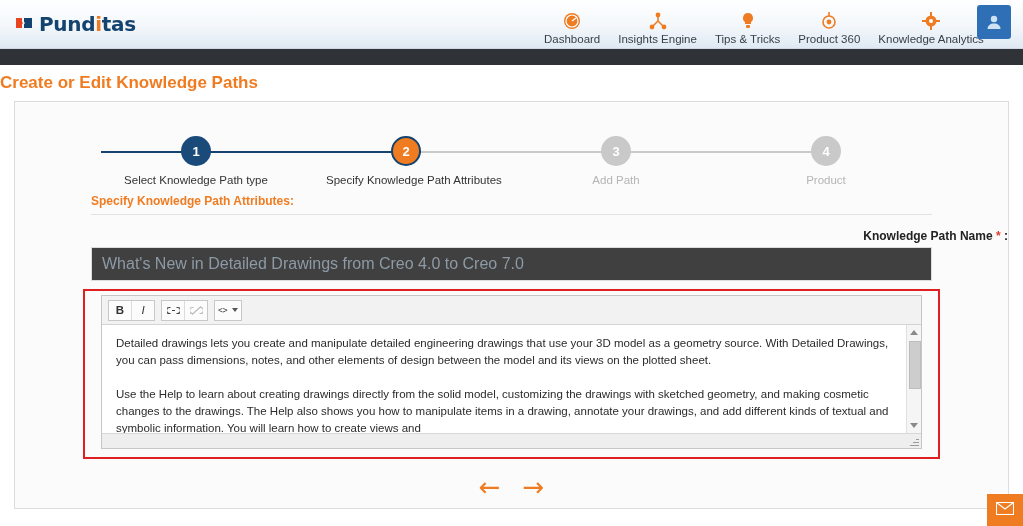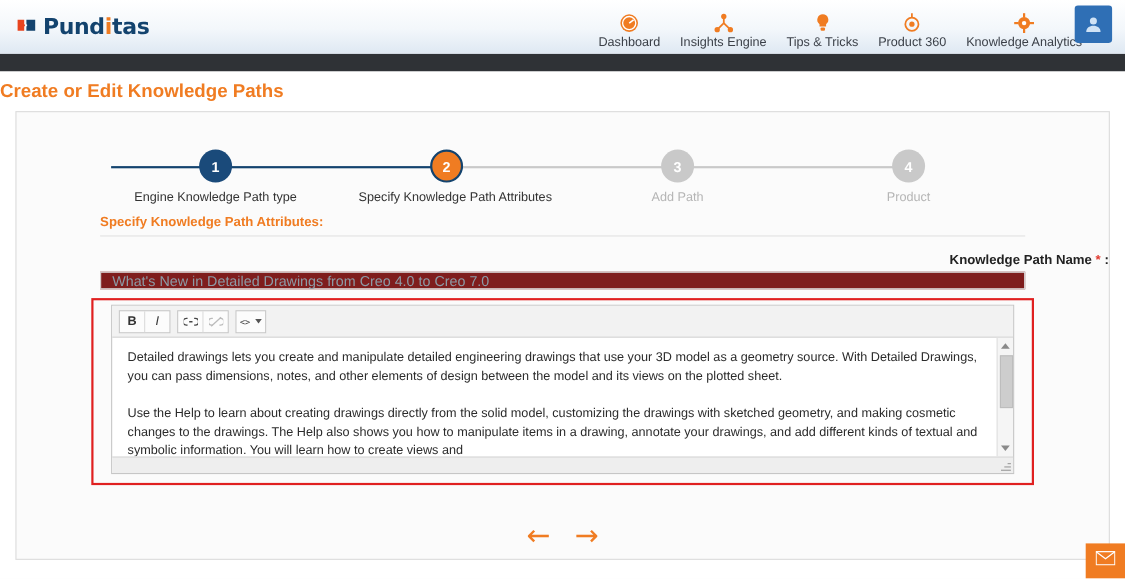--- a/index.html
+++ b/index.html
@@ -176,28 +176,28 @@
     margin: 14px 0 4px 76px;
     font-size: 12px;
     font-weight: bold;
     color: #222;
     text-align: right;
   }
   .req { color: #e03a2f; }
 
   .name-input {
     margin: 0 76px;
-    height: 16px;
-    background: #7f1d1d;
+    height: 34px;
+    background: #404040;
     border: 1px solid #dcdcdc;
     display: flex;
     align-items: center;
     padding-left: 10px;
     box-sizing: border-box;
-    font-size: 13px;
+    font-size: 16px;
     color: #8d9aa5;
   }
 
   
   .desc-wrap {
     margin: 8px 68px 0 68px;
     border: 2px solid #e02020;
     background: #fbfbfb;
     padding: 4px 8px 8px 8px;
     box-sizing: border-box;
@@ -427,21 +427,21 @@
 </div>
 
 <div class="panel">
 
   <div class="stepper">
     <div class="step-line line-a"></div>
     <div class="step-line line-b"></div>
 
     <div class="step" style="left:181px;">
       <div class="circle done">1</div>
-      <div class="step-label">Engine Knowledge Path type</div>
+      <div class="step-label">Select Knowledge Path type</div>
     </div>
     <div class="step" style="left:391px;">
       <div class="circle active">2</div>
       <div class="step-label">Specify Knowledge Path Attributes</div>
     </div>
     <div class="step" style="left:601px;">
       <div class="circle idle">3</div>
       <div class="step-label muted">Add Path</div>
     </div>
     <div class="step" style="left:811px;">

